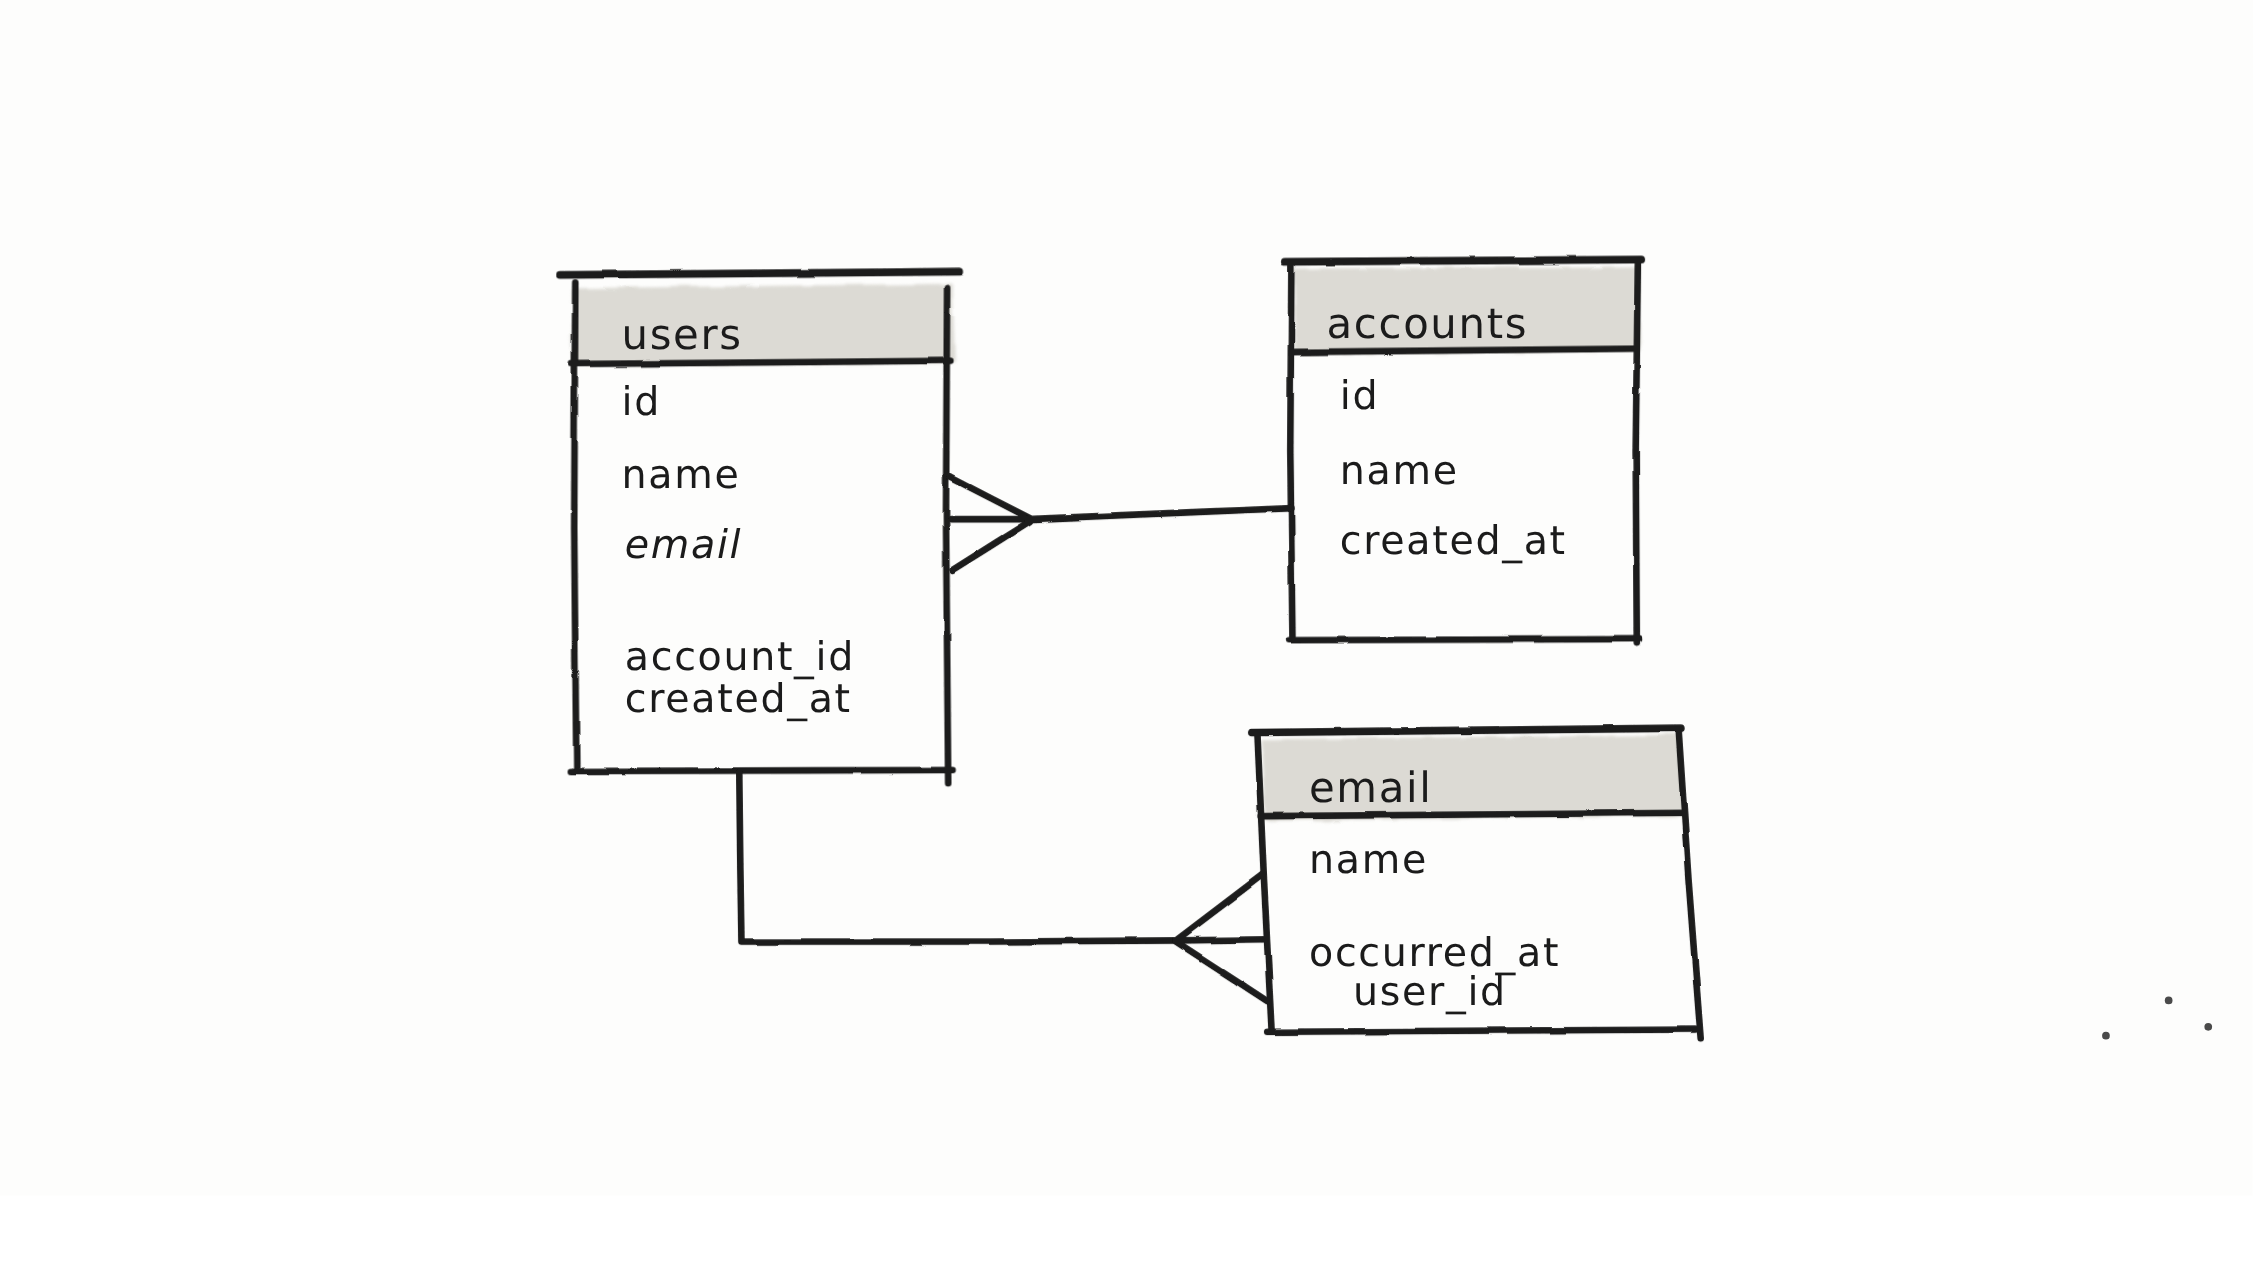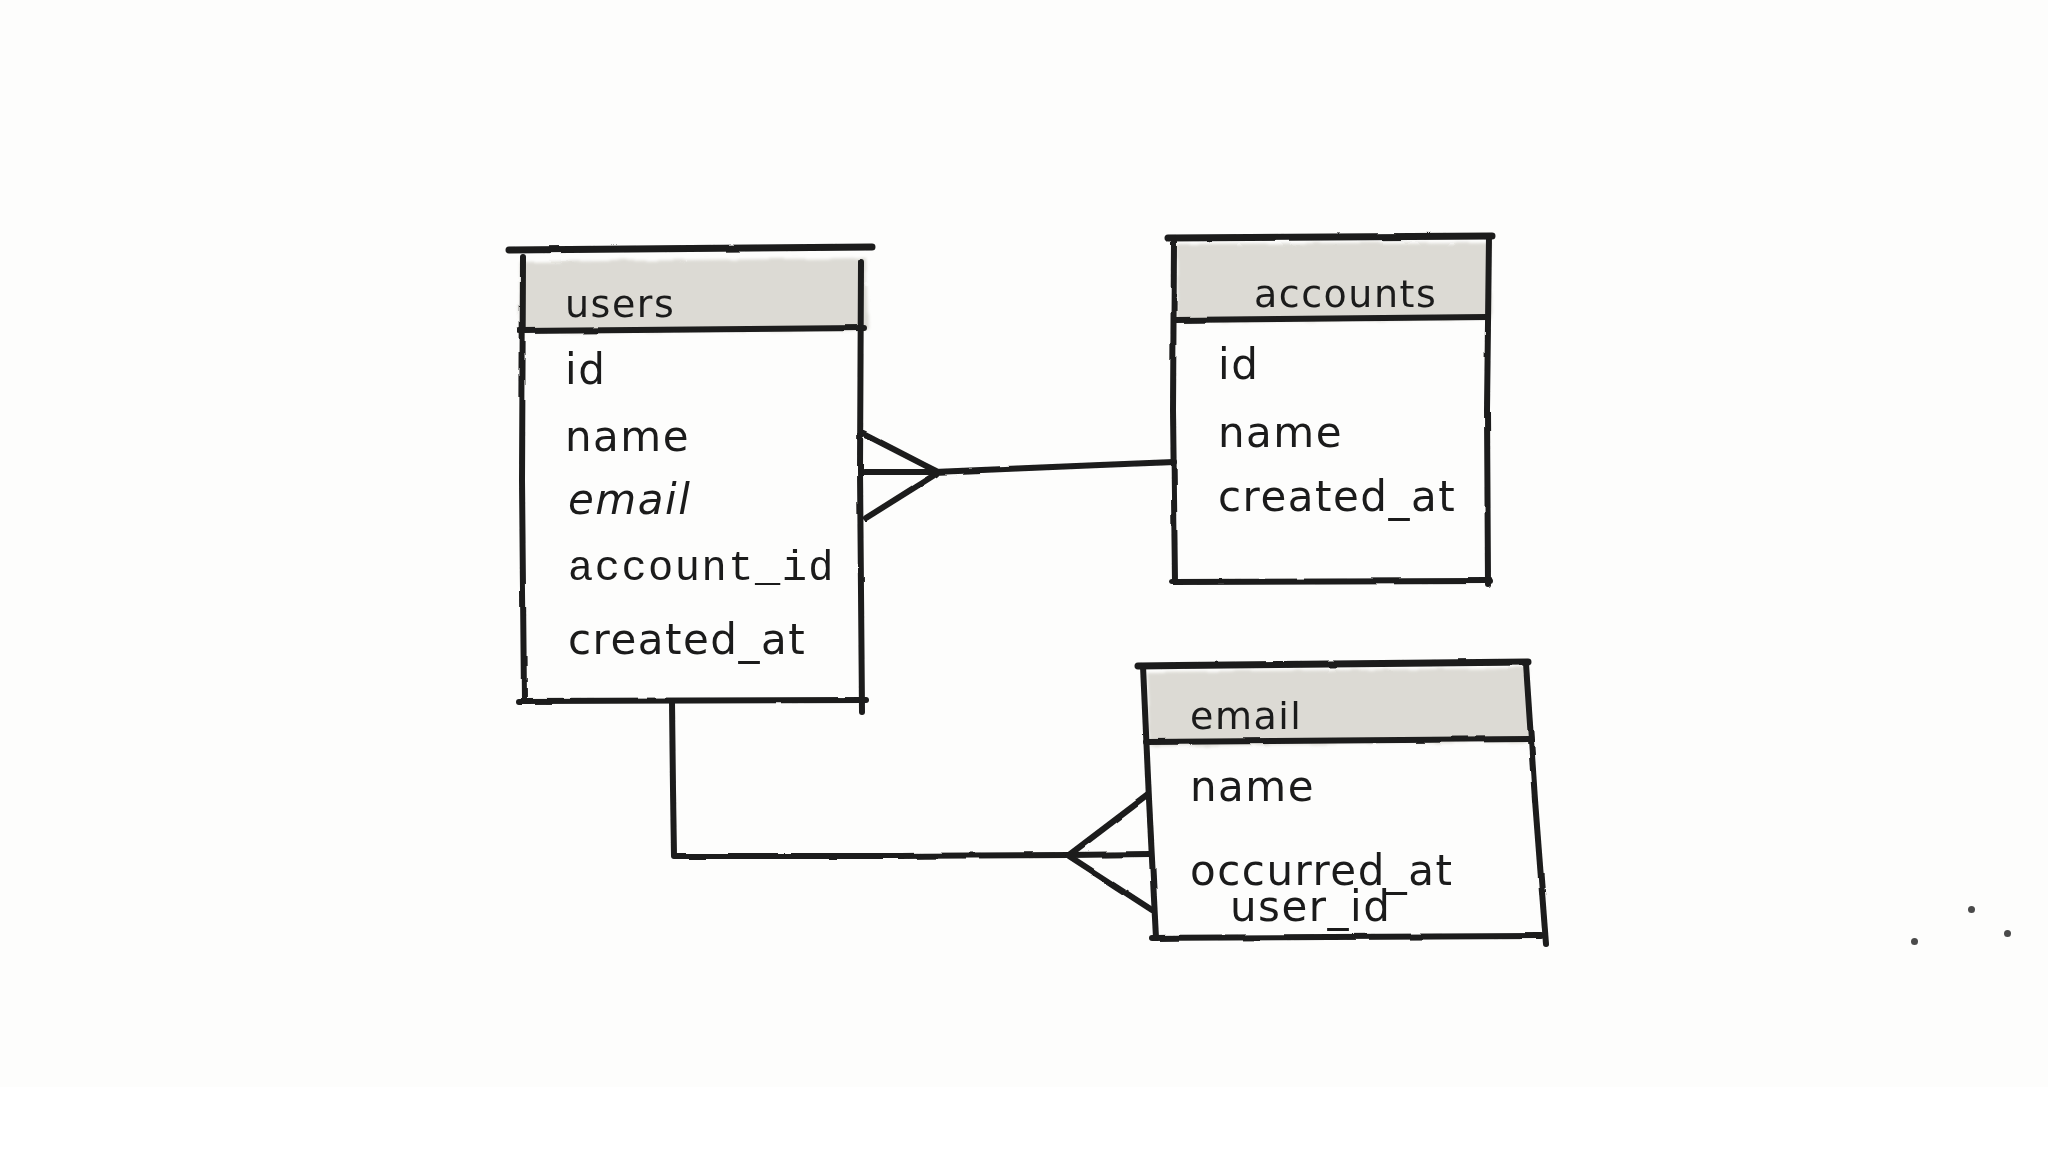--- a/index.html
+++ b/index.html
@@ -32,21 +32,21 @@
     font-family: "DejaVu Sans", sans-serif;
     white-space: nowrap;
     letter-spacing: 1.5px;
     -webkit-font-smoothing: antialiased;
   }
   .tbl-title {
     font-size: 38px;
     font-weight: 400;
   }
   .tbl-field {
-    font-size: 42px;
+    font-size: 36px;
     font-weight: 400;
   }
   .speck {
     position: absolute;
     width: 7px;
     height: 7px;
     background: #4a4a4a;
     border-radius: 50%;
   }
 </style>
@@ -121,24 +121,24 @@
         <path d="M 1069 856 L 1152 910" fill="none" stroke="#1b1b1b" stroke-width="6" stroke-linecap="round"></path>
       </g>
 
     </g>
   </svg>
 
   <div class="tbl-title" style="left:565px; top:282px;">users</div>
   <div class="tbl-field" style="left:565px; top:345px;">id</div>
   <div class="tbl-field" style="left:565px; top:412px;">name</div>
   <div class="tbl-field" style="left:568px; top:475px;font-style:italic;">email</div>
-  <div class="tbl-field" style="left:568px; top:545px;font-family:Liberation Mono, monospace;">account_id</div>
+  <div class="tbl-field" style="left:568px; top:577px;">account_id</div>
   <div class="tbl-field" style="left:568px; top:615px;">created_at</div>
 
-  <div class="tbl-title" style="left:1254px; top:272px;">accounts</div>
+  <div class="tbl-title" style="left:1206px; top:272px;">accounts</div>
   <div class="tbl-field" style="left:1218px; top:340px;">id</div>
   <div class="tbl-field" style="left:1218px; top:408px;">name</div>
   <div class="tbl-field" style="left:1218px; top:472px;">created_at</div>
 
   <div class="tbl-title" style="left:1190px; top:694px;">email</div>
   <div class="tbl-field" style="left:1190px; top:762px;">name</div>
   <div class="tbl-field" style="left:1190px; top:822px;margin-top:24px;">occurred_at</div>
   <div class="tbl-field" style="left:1230px; top:882px;">user_id</div>
 
   <div class="speck" style="left:1968px; top:906px;"></div>

